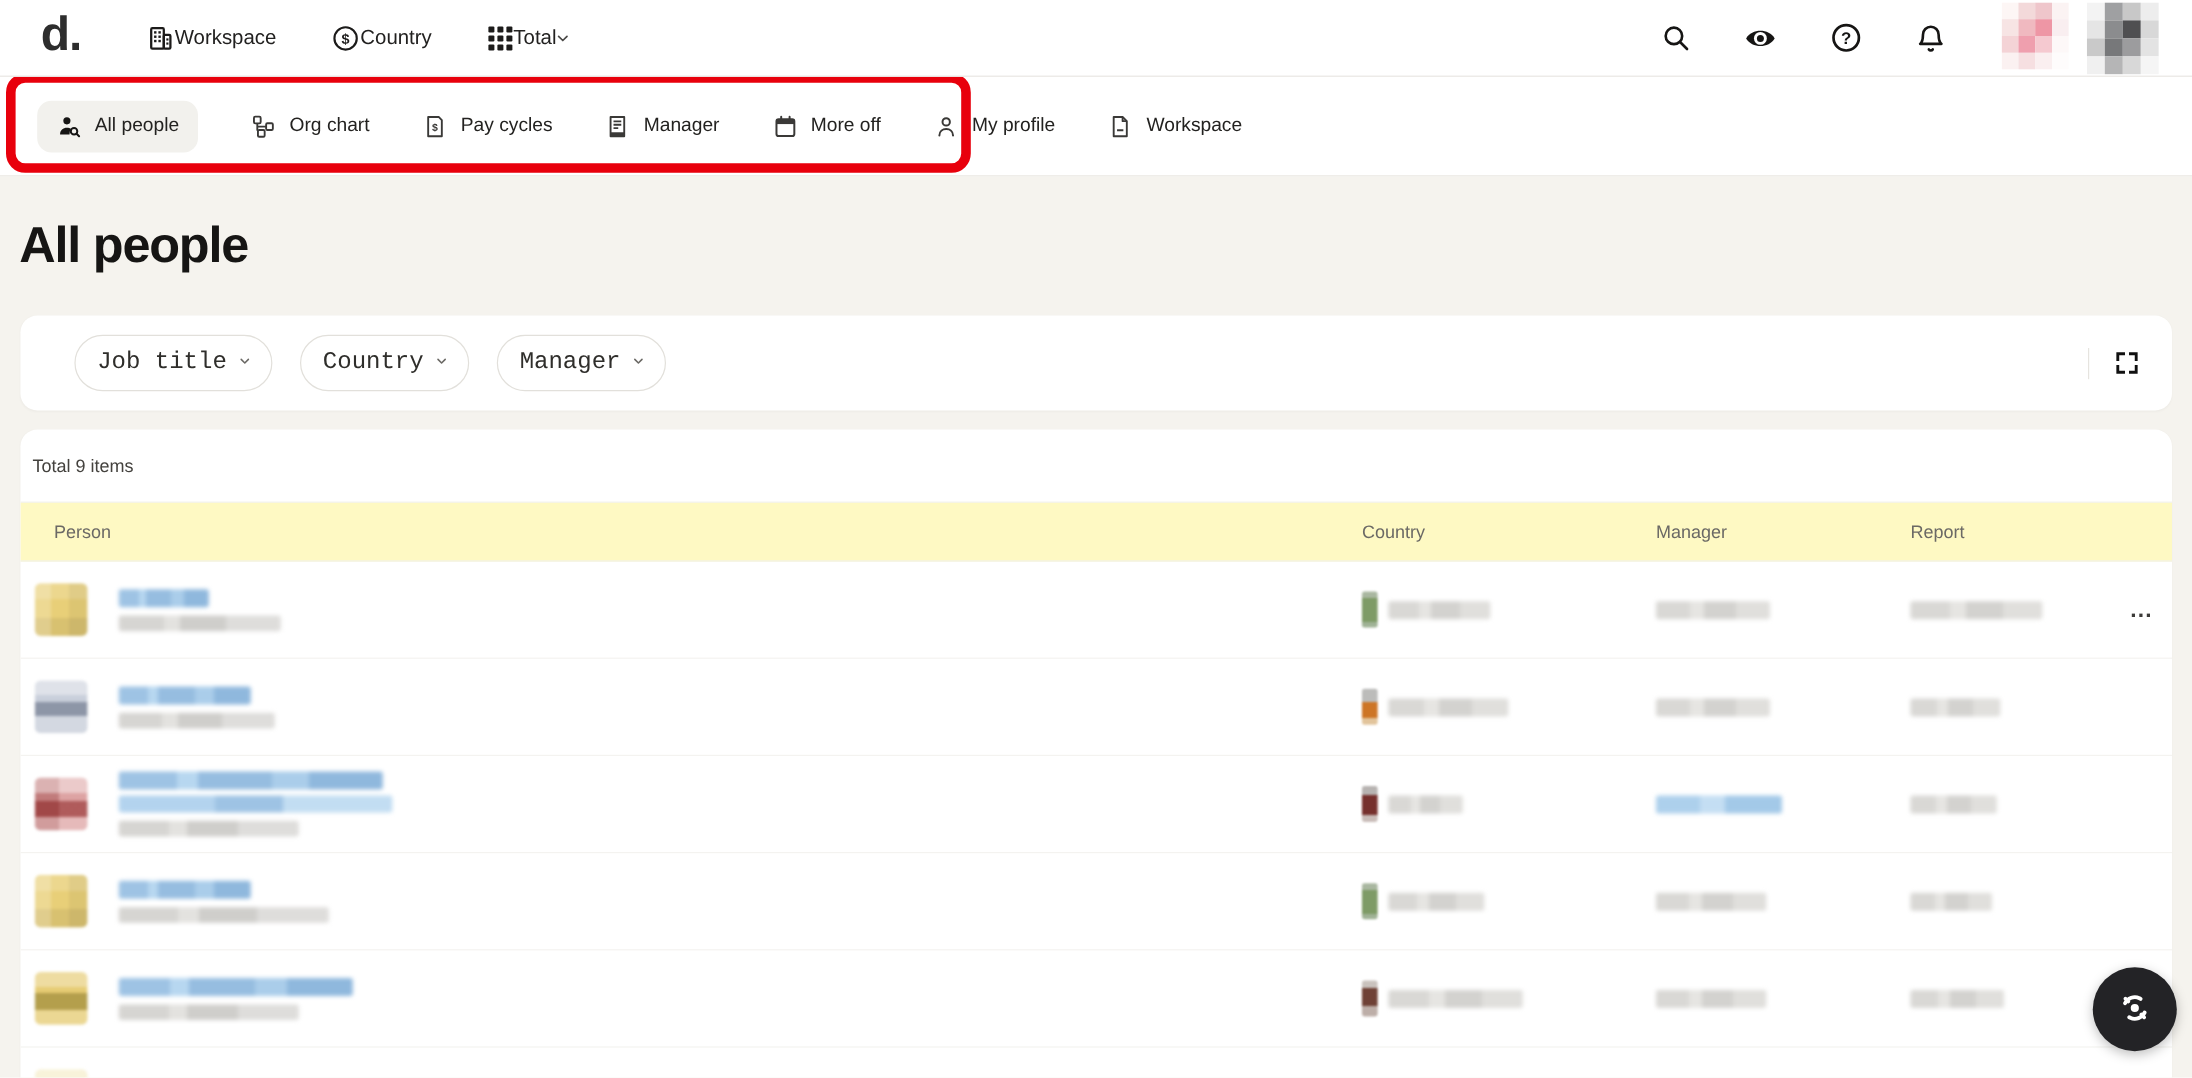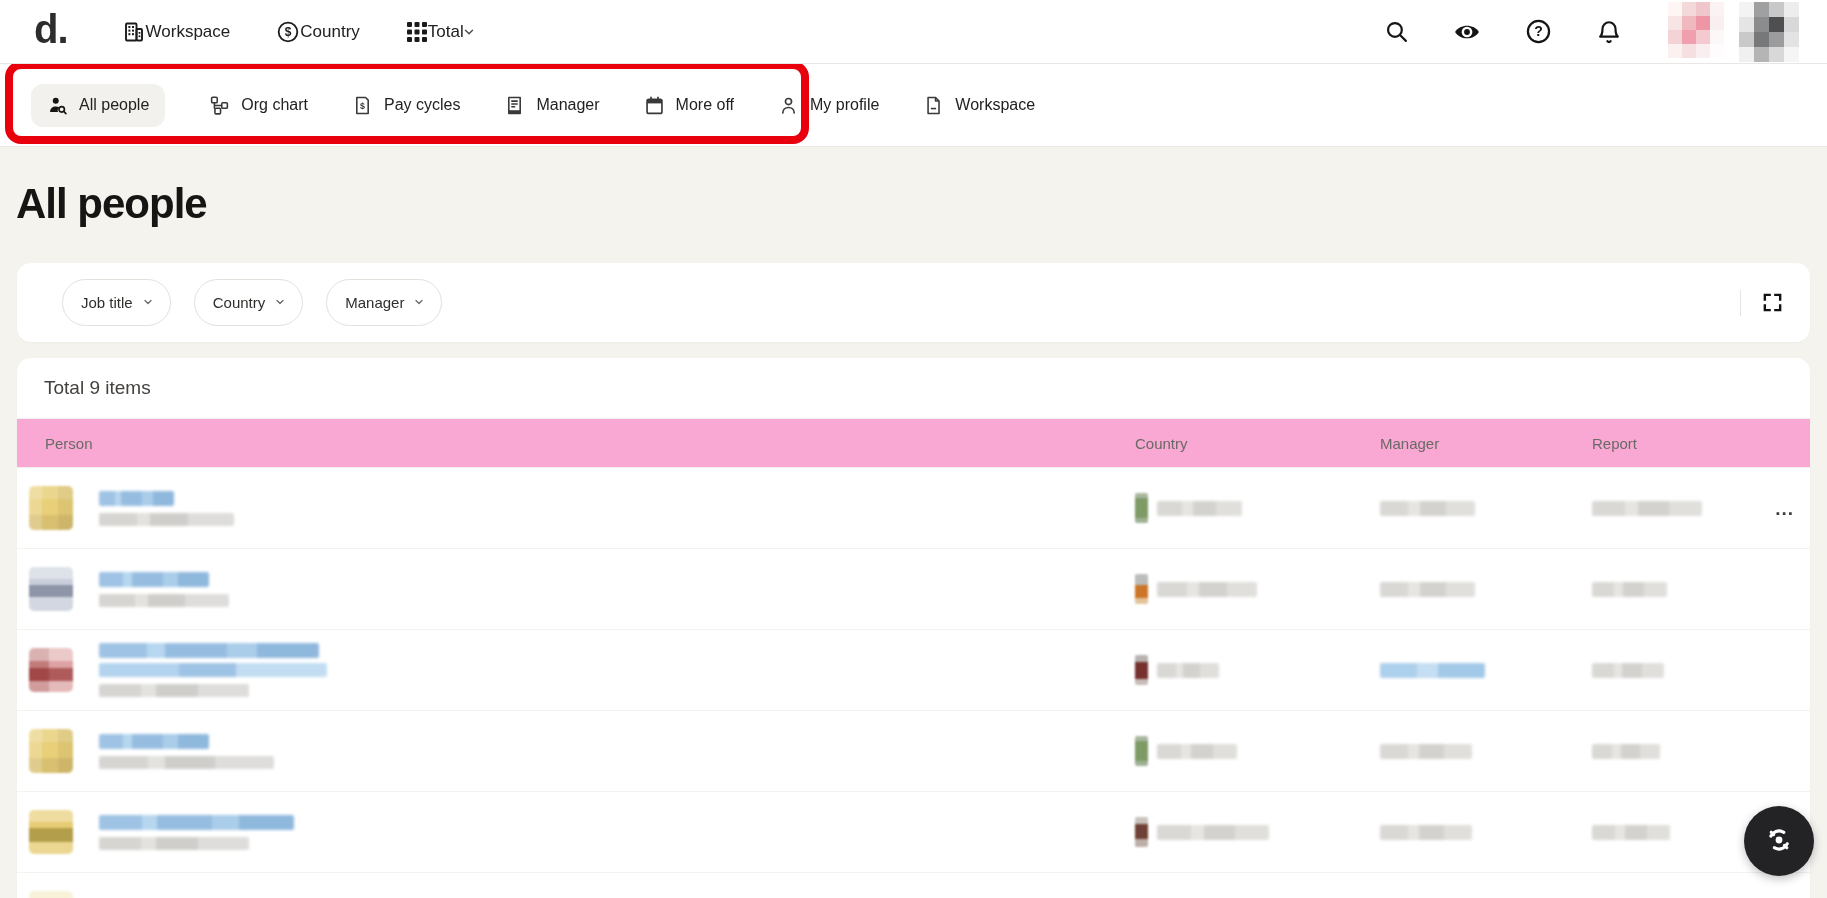--- a/index.html
+++ b/index.html
@@ -28,29 +28,29 @@
 
   
   .main { padding:33px 17px 0 17px; }
   .page-title { font-size:42px; font-weight:700; color:#161514; letter-spacing:-1px; margin-left:-1px; }
 
   .filter-card { margin-top:35px; background:#fff; border-radius:14px; height:79px; display:flex; align-items:center; padding:0 26px 0 21px; box-shadow:0 1px 2px rgba(0,0,0,.03); }
   .searchbox { width:400px; height:47px; border:1px solid #dcdad5; border-radius:24px; display:flex; align-items:center; padding:0 16px 0 18px; gap:12px; background:#fff; }
   .searchbox input { border:none; outline:none; font-size:16px; color:#3a3937; width:100%; font-family:"Liberation Sans",sans-serif; background:transparent; }
   .searchbox input::placeholder { color:#9b9995; }
   .pills { display:flex; align-items:center; gap:23px; margin-left:24px; }
-  .pill { height:47px; border:1px solid #e2e0db; border-radius:24px; background:#fff; display:flex; align-items:center; gap:9px; padding:0 16px 0 18px; font-size:15px; color:#2f2e2b; cursor:pointer; font-family:Liberation Sans, sans-serif; }
+  .pill { height:47px; border:1px solid #e2e0db; border-radius:24px; background:#fff; display:flex; align-items:center; gap:9px; padding:0 16px 0 18px; font-size:20px; color:#2f2e2b; cursor:pointer; font-family:Liberation Mono, monospace; }
   .pill svg { color:#6b6965; }
   .filter-right { margin-left:auto; display:flex; align-items:center; }
   .vdivider { width:1px; height:26px; background:#e6e4df; margin-right:20px; }
 
   
   .table-card { margin-top:16px; background:#fff; border-radius:14px 14px 0 0; min-height:600px; box-shadow:0 1px 2px rgba(0,0,0,.03); overflow:hidden; }
-  .total-bar { height:61px; display:flex; align-items:center; padding:0 27px; border-bottom:1px solid #f1f0ec; font-size:19px; color:#44423e; }
-  .thead { height:49px; background:#f9a8d4; border-bottom:1px solid #f1f0ec; display:grid; grid-template-columns:1090px 245px 212px 1fr; align-items:center; padding-left:28px; font-size:15px; color:#6b6965; }
+  .total-bar { height:61px; display:flex; align-items:center; padding:0 10px; border-bottom:1px solid #f1f0ec; font-size:15px; color:#44423e; }
+  .thead { height:49px; background:#fef9c3; border-bottom:1px solid #f1f0ec; display:grid; grid-template-columns:1090px 245px 212px 1fr; align-items:center; padding-left:28px; font-size:15px; color:#6b6965; }
   .trow { height:81px; border-bottom:1px solid #f4f3f0; display:grid; grid-template-columns:1106px 245px 212px 1fr; align-items:center; padding-left:12px; }
   .person-cell { display:flex; align-items:center; gap:26px; }
   .person-lines { display:flex; flex-direction:column; }
   .country-cell { display:flex; align-items:center; gap:9px; }
   .report-cell { display:flex; align-items:center; padding-right:16px; }
   .row-menu { margin-left:auto; font-size:19px; font-weight:700; color:#3c3b39; letter-spacing:1px; cursor:pointer; line-height:1; }
 
   
   .avatar { width:44px; height:44px; border-radius:5px; filter:blur(1.3px); flex:none; }
   .av-yellow { background-color:#e8cf78; background-image:linear-gradient(90deg,rgba(255,255,255,.20) 0 30%,rgba(0,0,0,0) 30% 65%,rgba(0,0,0,.05) 65%),linear-gradient(0deg,rgba(0,0,0,.07) 0 35%,rgba(0,0,0,0) 35% 70%,rgba(255,255,255,.16) 70%); }

